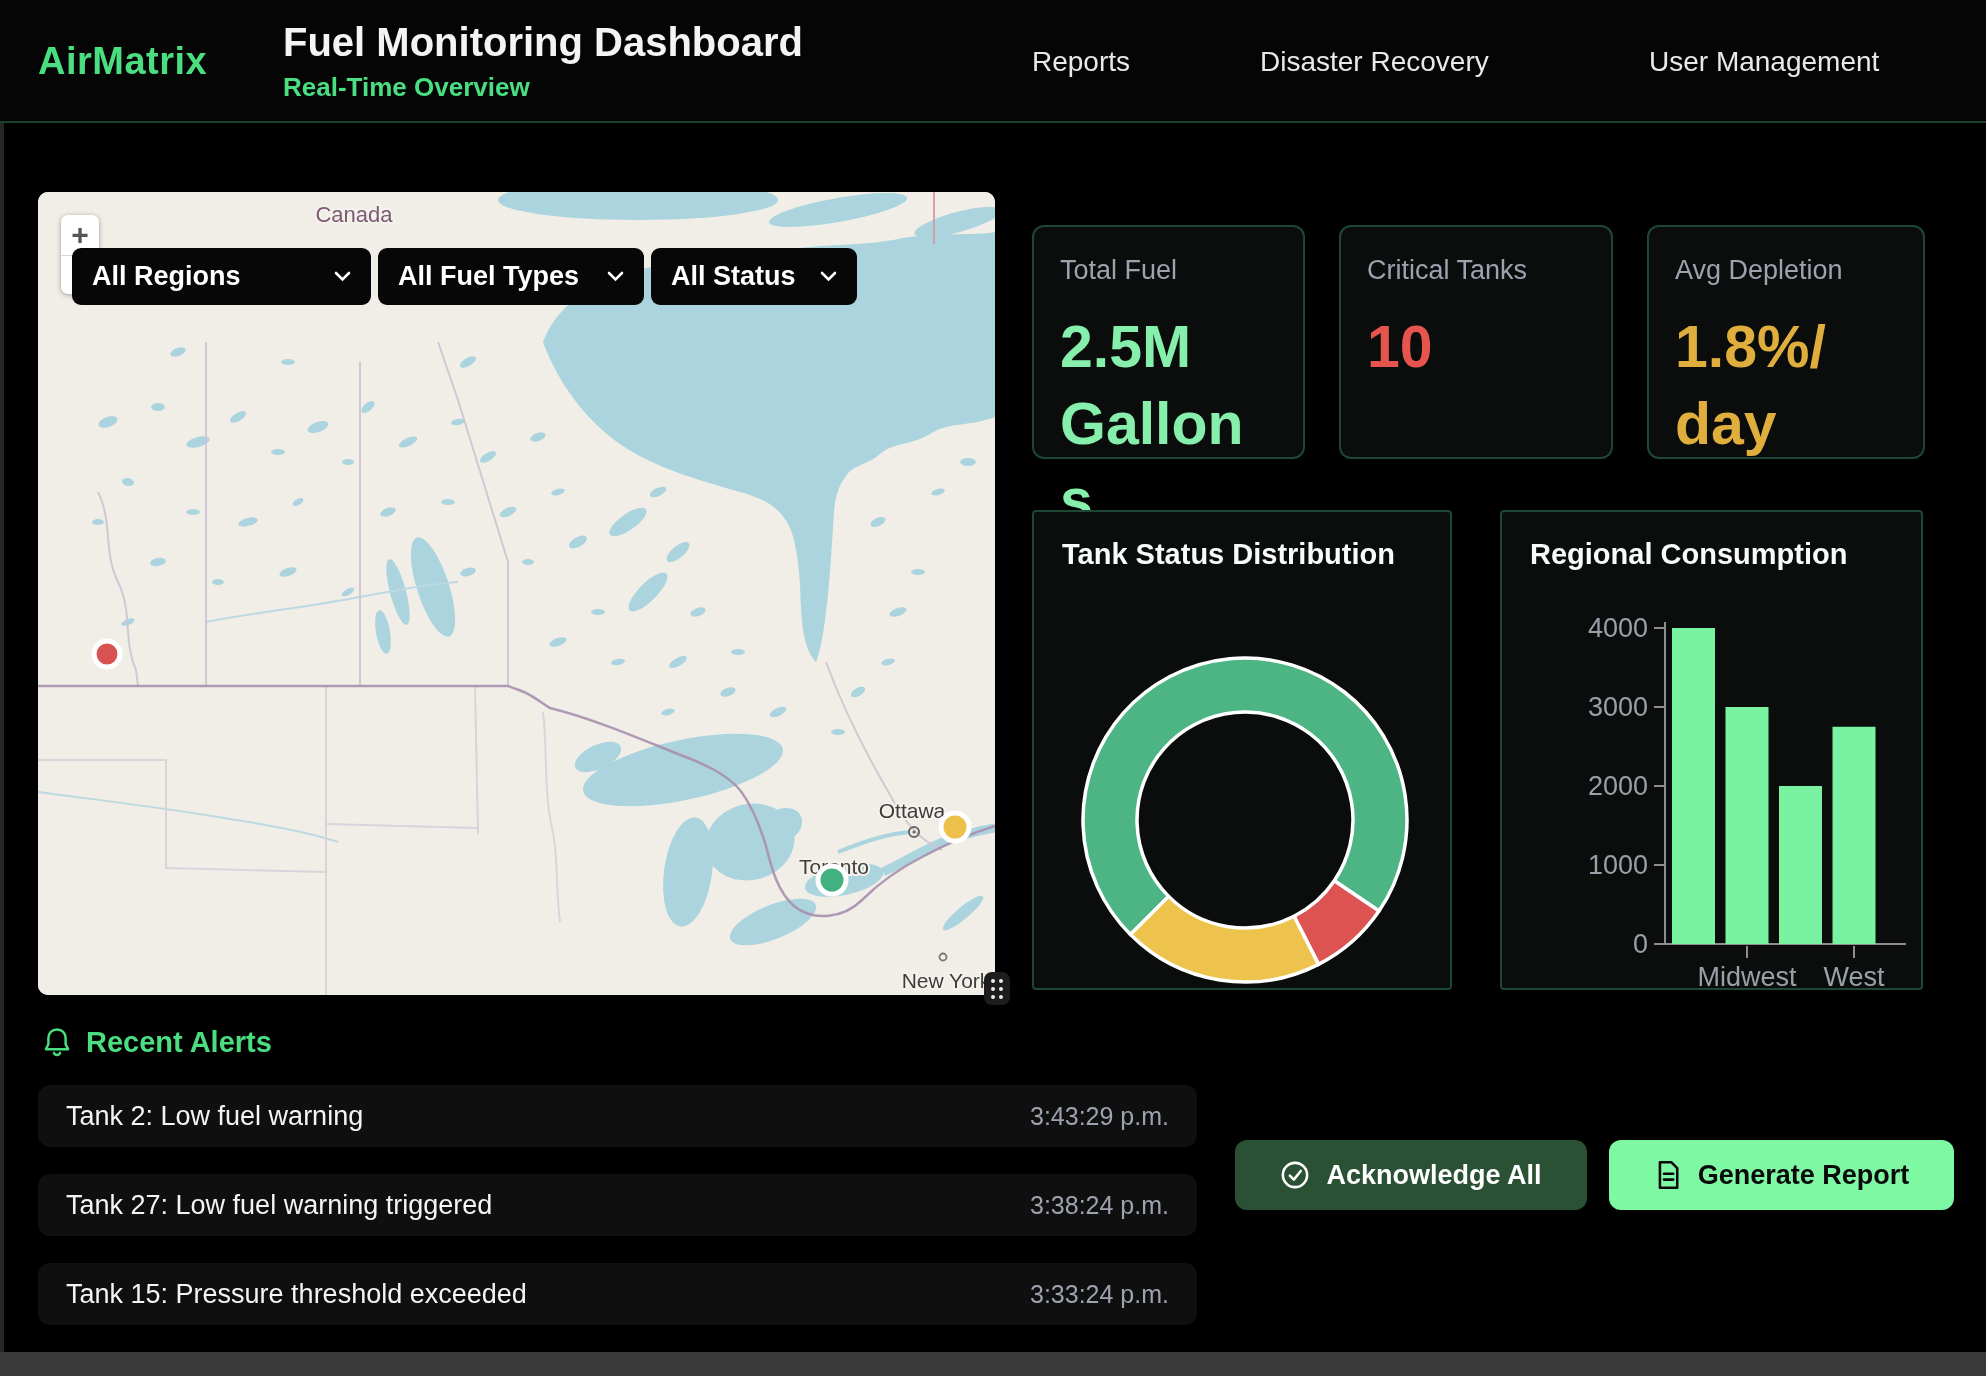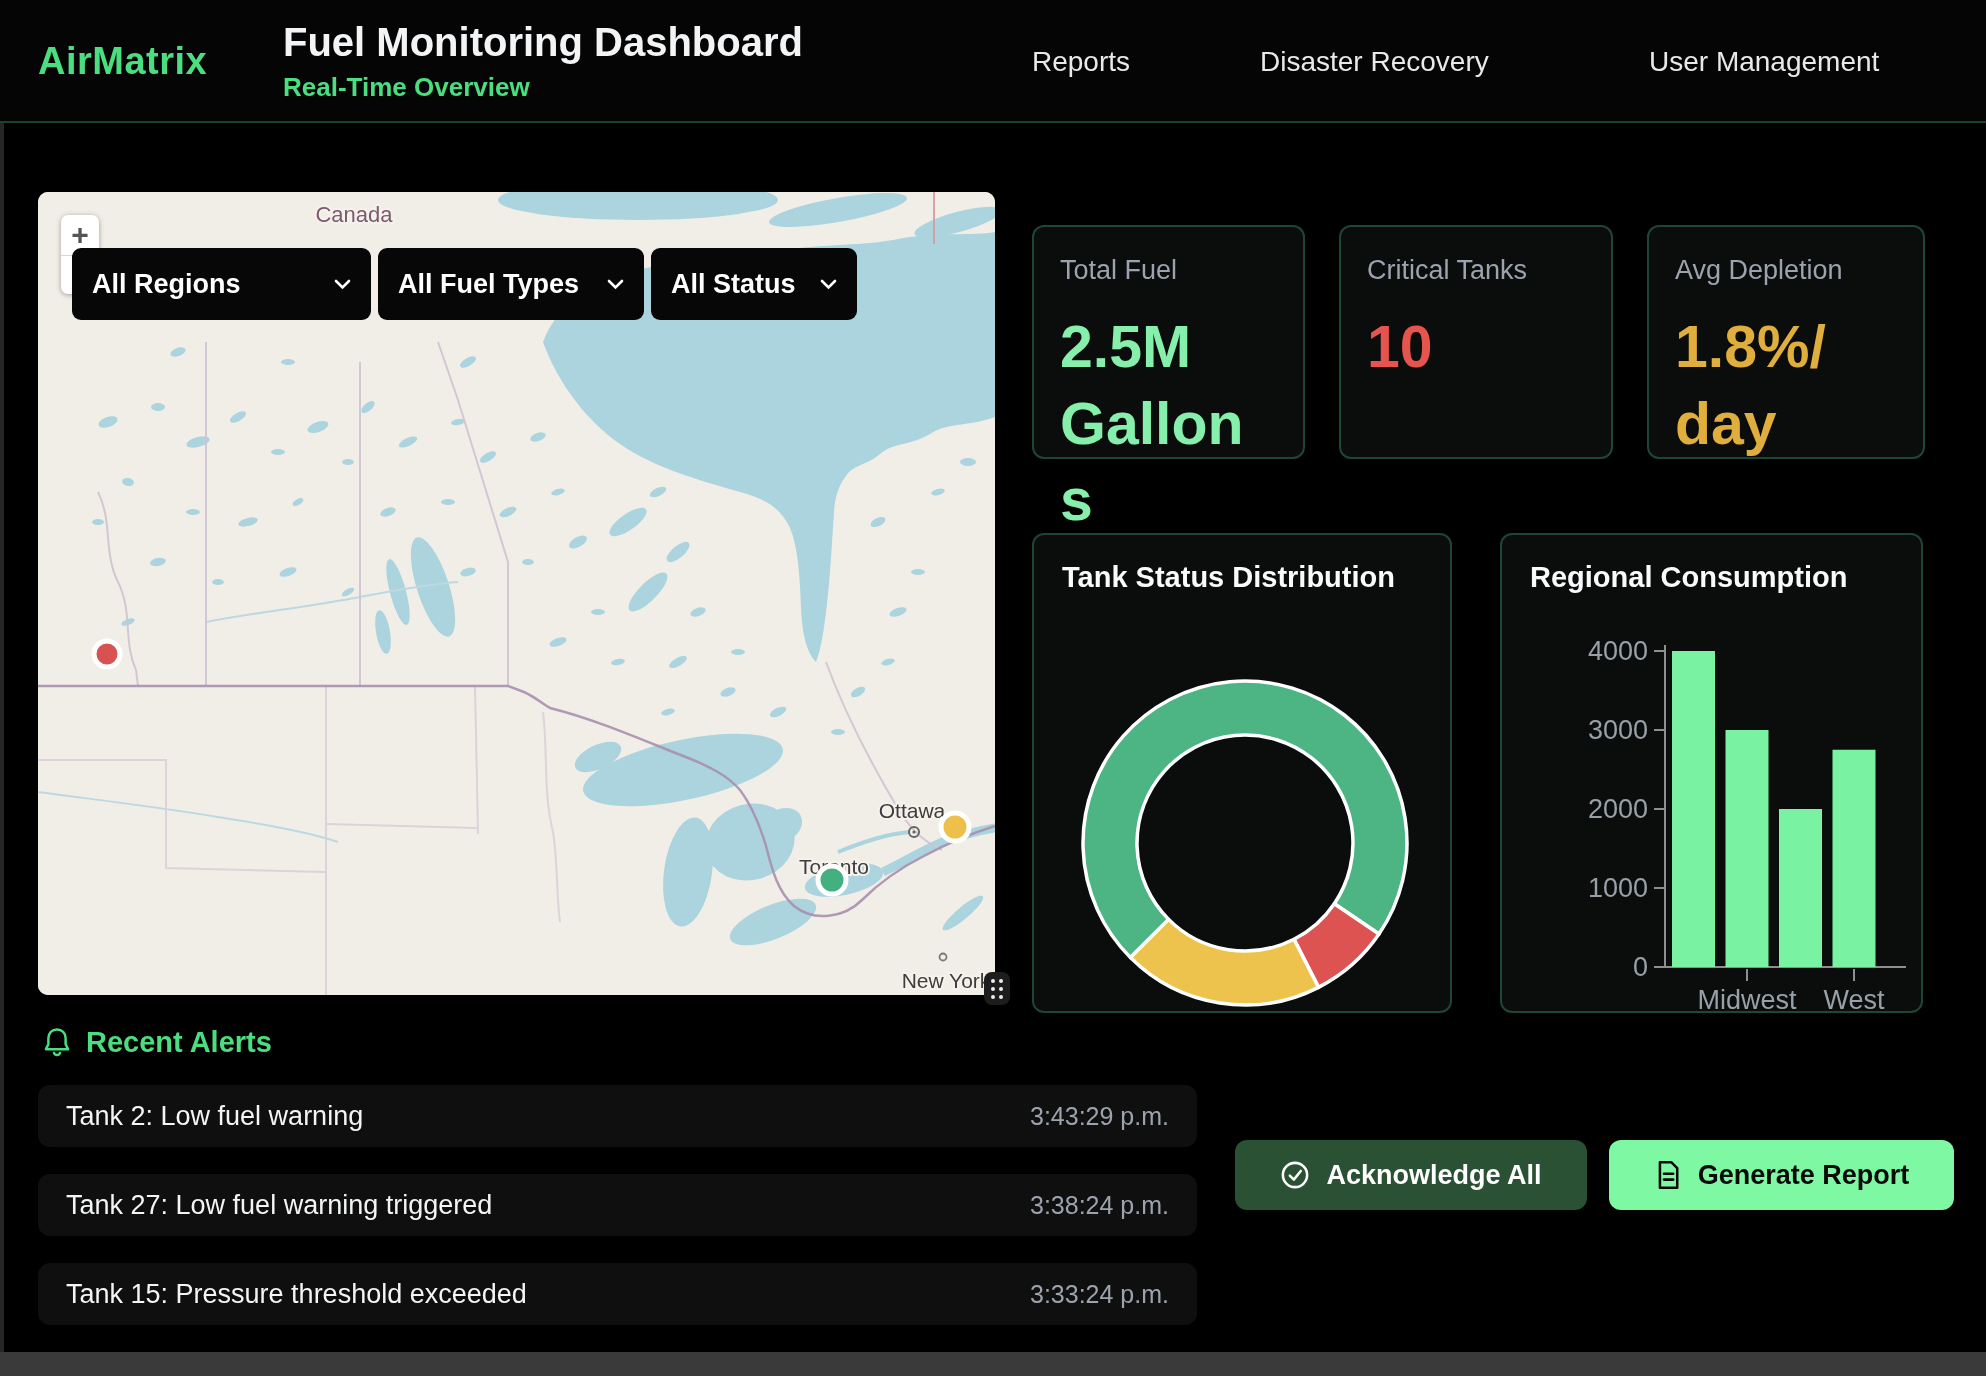--- a/index.html
+++ b/index.html
@@ -21,39 +21,39 @@
   .map-panel{position:absolute;left:38px;top:192px;width:957px;height:803px;border-radius:10px;
              overflow:hidden;background:#f1eee7;}
   .map-svg{position:absolute;left:0;top:0;}
   .zoom-ctl{position:absolute;left:23px;top:23px;width:38px;background:#fff;border-radius:7px;
             box-shadow:0 1px 5px rgba(0,0,0,.35);overflow:hidden;}
   .zoom-btn{width:38px;height:40px;display:flex;align-items:center;justify-content:center;
             font-size:30px;font-weight:bold;color:#555;cursor:pointer;}
   .zoom-div{height:1px;background:#d7d7d7;}
   .zoom-btn.bottom{height:38px;}
   .filters{position:absolute;left:34px;top:56px;display:flex;gap:7px;}
-  .dropdown{height:72px;background:#070707;border-radius:9px;display:flex;align-items:center;
+  .dropdown{height:57px;background:#070707;border-radius:9px;display:flex;align-items:center;
             justify-content:space-between;padding:0 20px;cursor:pointer;}
   .dd-label{font-size:27px;font-weight:bold;color:#fff;white-space:nowrap;}
   .dd-regions{width:299px;} .dd-fuel{width:266px;} .dd-status{width:206px;}
   .grip{position:absolute;left:984px;top:972px;width:26px;height:33px;background:#1d1d1d;
         border-radius:8px;display:flex;align-items:center;justify-content:center;cursor:grab;}
   .grip-dots{display:grid;grid-template-columns:repeat(2,4px);grid-template-rows:repeat(3,4px);gap:4px;}
   .grip-dots i{width:4px;height:4px;border-radius:50%;background:#ececec;}
 
   
   .stat-card{position:absolute;top:225px;height:234px;background:#0b0d0c;border:2px solid #1e4634;
              border-radius:12px;padding:28px 26px;}
   .stat-1{left:1032px;width:273px;} .stat-2{left:1339px;width:274px;} .stat-3{left:1647px;width:278px;}
   .stat-label{font-size:27px;color:#9ca3af;margin-bottom:23px;}
   .stat-value{font-size:59px;font-weight:bold;line-height:1.3;max-width:200px;overflow-wrap:break-word;}
 
   
-  .chart-card{position:absolute;top:533px;height:480px;background:#0b0d0c;border:2px solid #1e4634;
-              border-radius:12px;overflow:hidden;}
+  .chart-card{position:absolute;top:510px;height:480px;background:#0b0d0c;border:2px solid #1e4634;
+              border-radius:4px;overflow:hidden;}
   .chart-donut{left:1032px;width:420px;}
   .chart-bars{left:1500px;width:423px;}
   .chart-title{position:absolute;left:28px;top:26px;font-size:29px;font-weight:bold;color:#f9fafb;}
   .chart-card svg{position:absolute;left:0;top:0;}
 
   
   .alerts-header{position:absolute;left:42px;top:1026px;display:flex;align-items:center;gap:14px;}
   .alerts-title{font-size:29px;font-weight:bold;color:#4ade80;}
   .alert-row{position:absolute;left:38px;width:1159px;height:62px;background:#0f0f0f;border-radius:12px;
              display:flex;align-items:center;justify-content:space-between;padding:0 28px;}

